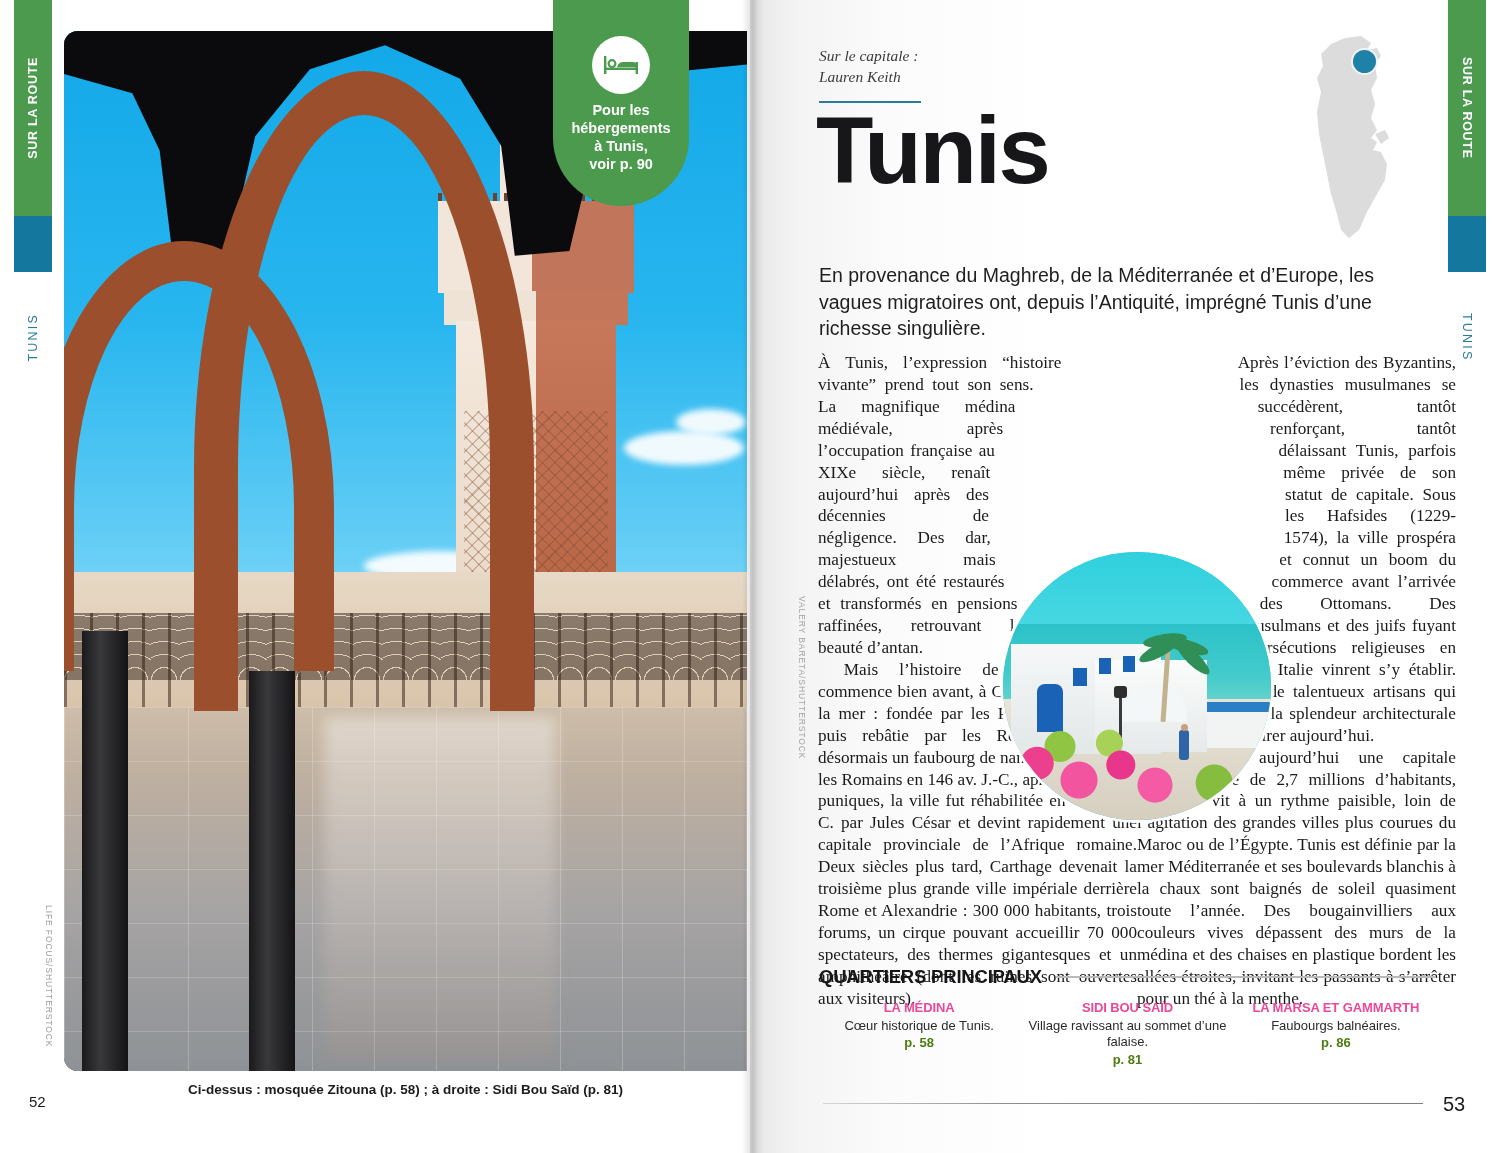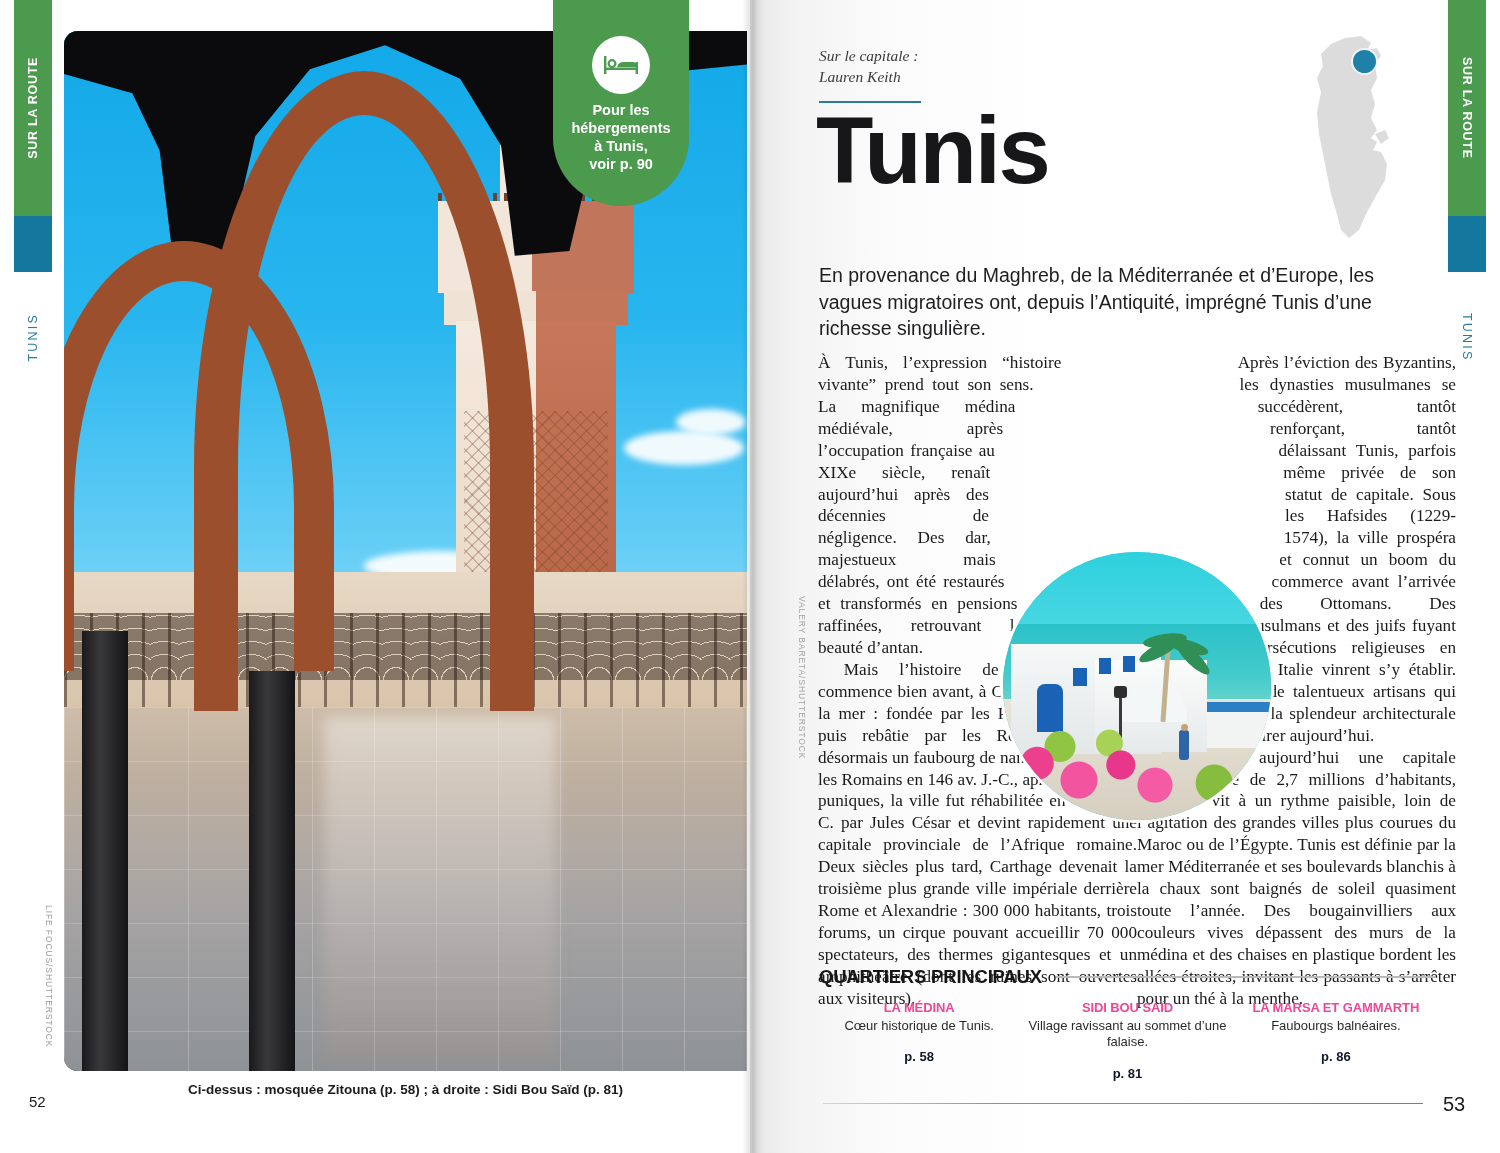--- a/index.html
+++ b/index.html
@@ -320,21 +320,21 @@
   }
   .q-item { flex: 1; text-align: center; }
   .q-name {
     font-size: 13px; font-weight: bold; color: #ec4899; line-height: 1.22;
     letter-spacing: -0.1px;
   }
   .q-desc {
     font-size: 13px; color: #2b2b2b; line-height: 1.26; margin-top: 2px;
   }
   .q-page {
-    font-size: 13px; font-weight: bold; color: #0f172a; margin-top: 15px;
+    font-size: 13px; font-weight: bold; color: #4d7c0f; margin-top: 1px;
   }
   .footer-rule-r {
     position: absolute; left: 823px; top: 1103px; width: 600px; height: 1.4px;
     background: linear-gradient(to right, #d6d6d6, #8e8e8e 30%, #7d7d7d);
   }
   .folio-right {
     position: absolute; left: 1443px; top: 1093px; font-size: 20px; color: #1b1b1b;
   }
 </style>
 </head>

